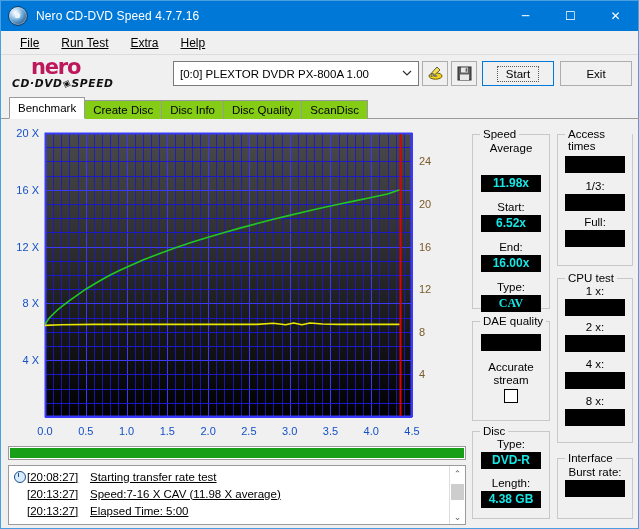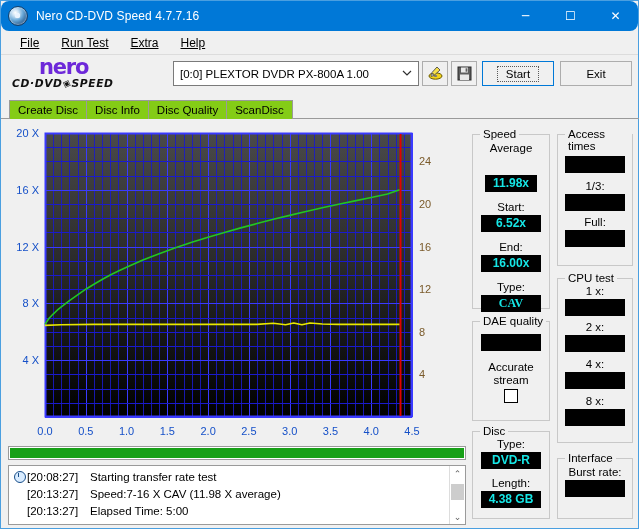--- a/index.html
+++ b/index.html
@@ -6,39 +6,39 @@
   body{
     width:639px;height:529px;overflow:hidden;
     font-family:"Liberation Sans", sans-serif;
     font-size:11px;
     background:#f0f0f0;
     -webkit-font-smoothing:none;
   }
   .window{position:relative;width:639px;height:529px;background:#f0f0f0;box-sizing:border-box;border:1px solid #4a9fe0;}
 
   
-  .titlebar{height:30px;background:#0078d7;display:flex;align-items:center;position:relative;border-radius:8px;}
+  .titlebar{height:30px;background:#0078d7;display:flex;align-items:center;position:relative;}
   .title-icon{width:18px;height:18px;margin-left:7px;margin-right:8px;border-radius:50%;
     background:radial-gradient(circle at 35% 32%, #ffffff 0%, #cfe4f5 18%, #6aa9d8 45%, #2a5c8f 75%, #1d3f63 100%);
     border:1px solid #14406b;box-shadow:inset 0 0 2px #fff;position:relative;}
   .title-icon:after{content:"";position:absolute;left:6px;top:6px;width:5px;height:5px;border-radius:50%;background:#eaf4ff;box-shadow:0 0 1px #fff;}
   .title-text{color:#ffffff;font-size:12px;letter-spacing:.1px;}
   .win-btns{position:absolute;right:0;top:0;height:30px;display:flex;}
   .win-btn{width:45px;height:30px;display:flex;align-items:center;justify-content:center;color:#fff;font-size:12px;font-family:"DejaVu Sans",sans-serif;}
   .win-btn span{line-height:1;}
 
   
   .menubar{height:23px;background:#f0f0f0;display:flex;align-items:center;padding-left:8px;border-bottom:1px solid #dcdcdc;text-align:center;}
   .menu-item{padding:3px 11px;font-size:12px;color:#000;}
   .menu-item u{text-decoration:underline;}
 
   
   .toolbar{height:40px;display:flex;align-items:center;position:relative;background:#f0f0f0;}
   .logo{width:160px;height:38px;position:relative;margin-left:6px;}
-  .logo .nero{position:absolute;left:24px;top:-1px;font-family:"DejaVu Sans",sans-serif;font-weight:bold;font-size:21px;letter-spacing:-1.2px;color:#6d28d9;margin-left:8px;}
+  .logo .nero{position:absolute;left:24px;top:-1px;font-family:"DejaVu Sans",sans-serif;font-weight:bold;font-size:21px;letter-spacing:-1.2px;color:#be185d;}
   .logo .sub{position:absolute;left:6px;top:21px;font-family:"DejaVu Sans",sans-serif;font-weight:bold;font-size:10.5px;letter-spacing:.6px;color:#111;font-style:italic;transform:scaleX(1.02);}
   .logo .sub .slash{display:inline-block;transform:rotate(20deg);font-style:italic;}
 
   .drive-select{position:absolute;left:172px;top:6px;width:246px;height:25px;background:#fff;border:1px solid #7a7a7a;display:flex;align-items:center;box-sizing:border-box;gap:8px;}
   .drive-select .txt{flex:1;padding-left:6px;font-size:11.5px;color:#000;white-space:nowrap;}
   .drive-select .chev{width:22px;text-align:center;color:#333;font-size:9px;}
 
   .tb-btn{position:absolute;top:6px;width:26px;height:25px;background:#f0f0f0;border:1px solid #adadad;box-sizing:border-box;display:flex;align-items:center;justify-content:center;}
   .tb-btn#btn-eject{left:421px;}
   .tb-btn#btn-save{left:450px;}
@@ -61,21 +61,21 @@
   
   .chart-wrap{position:absolute;left:6px;top:0;width:458px;height:313px;}
   .chart-svg{display:block;}
 
   
   .progress-outer{position:absolute;left:6px;top:318px;width:458px;height:14px;background:#fff;border:1px solid #9a9a9a;box-sizing:border-box;padding:1px;}
   .progress-fill{height:100%;background:#17a017;width:100%;}
 
   
   .log-outer{position:absolute;left:6px;top:337px;width:458px;height:60px;background:#fff;border:1px solid #9a9a9a;box-sizing:border-box;overflow:hidden;}
-  .log-rows{padding:2px 0 0 3px;}
+  .log-rows{padding:2px 0 0 3px;text-decoration:underline;}
   .log-row{display:flex;align-items:center;height:17px;font-size:11.5px;color:#000;white-space:nowrap;}
   .log-ico{width:15px;display:flex;justify-content:center;}
   .log-ico .bubble{width:10px;height:10px;border-radius:50%;border:1.4px solid #1a4f8a;background:#d9ecff;position:relative;}
   .log-ico .bubble:after{content:"";position:absolute;left:3.6px;top:1.4px;width:1.4px;height:4px;background:#1a4f8a;}
   .log-time{width:58px;}
   .log-msg{padding-left:5px;}
   .log-sb{position:absolute;right:0;top:0;width:15px;height:100%;background:#fff;border-left:1px solid #ddd;}
   .log-sb .arrow{height:15px;display:flex;align-items:center;justify-content:center;color:#606060;font-size:9px;font-family:"DejaVu Sans",sans-serif;}
   .log-sb .arrow.down{position:absolute;bottom:0;width:15px;}
   .log-sb .thumb{position:absolute;top:18px;left:1px;width:13px;height:16px;background:#cdcdcd;}
@@ -157,20 +157,21 @@
     <div class="act-btn" id="btn-start">
       <span class="inner">Start</span>
     </div>
     <div class="act-btn" id="btn-exit">
       <span>Exit</span>
     </div>
   </div>
 
   <div class="tabstrip">
     <div class="tabs">
+      <div class="tab active"><span>Benchmark</span></div>
       <div class="tab"><span>Create Disc</span></div>
       <div class="tab"><span>Disc Info</span></div>
       <div class="tab"><span>Disc Quality</span></div>
       <div class="tab"><span>ScanDisc</span></div>
     </div>
   </div>
 
   <div class="body">
 
     <div class="chart-wrap">
@@ -318,21 +319,21 @@
         <div class="arrow down">⌄</div>
       </div>
     </div>
 
     <div class="panels">
 
       <div class="gbox" style="left:0;top:6px;width:78px;height:175px;">
         <div class="legend">Speed</div>
         <div class="fld" style="margin-top:7px;">
           <div class="lbl">Average</div>
-          <div class="lcd" style="width:52px;margin-top:20px;">11.98x</div>
+          <div class="lcd" style="width:60px;margin-top:20px;">11.98x</div>
         </div>
         <div class="fld" style="margin-top:9px;">
           <div class="lbl">Start:</div>
           <div class="lcd" style="width:60px;">6.52x</div>
         </div>
         <div class="fld" style="margin-top:9px;">
           <div class="lbl">End:</div>
           <div class="lcd" style="width:60px;">16.00x</div>
         </div>
         <div class="fld" style="margin-top:9px;">

